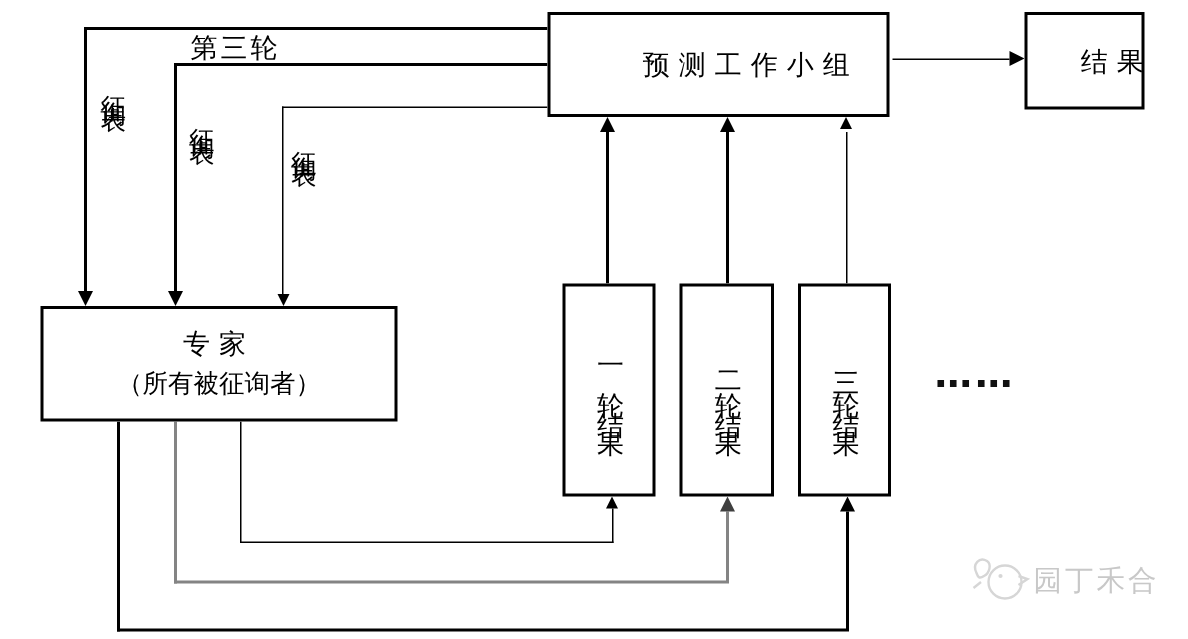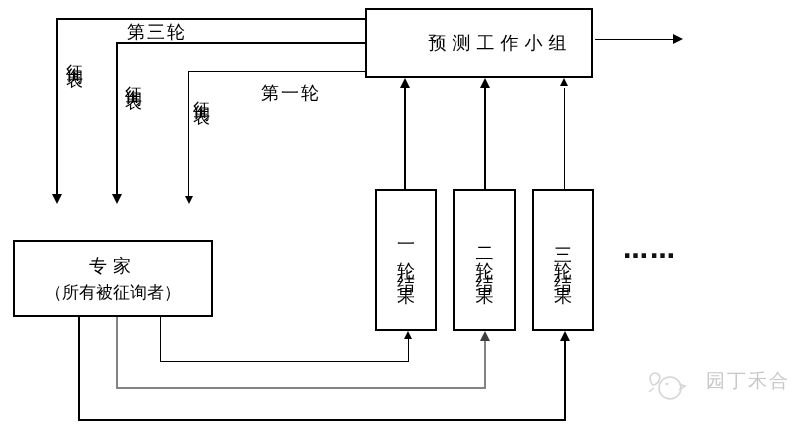--- a/index.html
+++ b/index.html
@@ -27,21 +27,21 @@
   .ln{position:absolute;background:#000;}
   .ln-gray{background:#848484;}
   .arr{position:absolute;width:0;height:0;}
   .arr-down-b{border-left:5px solid transparent;border-right:5px solid transparent;border-top:10px solid #000;}
   .arr-down-s{border-left:4px solid transparent;border-right:4px solid transparent;border-top:8px solid #000;}
   .arr-up-b{border-left:5px solid transparent;border-right:5px solid transparent;border-bottom:10px solid #000;}
   .arr-up-s{border-left:4px solid transparent;border-right:4px solid transparent;border-bottom:8px solid #000;}
   .arr-up-g{border-left:5px solid transparent;border-right:5px solid transparent;border-bottom:10px solid #3f3f3f;}
   .arr-right{border-top:5px solid transparent;border-bottom:5px solid transparent;border-left:10px solid #000;}
   .ellipsis{position:absolute;font-size:25px;font-weight:bold;letter-spacing:2px;line-height:28px;color:#111;}
-  .watermark{position:absolute;display:flex;gap:17px;}
+  .watermark{position:absolute;display:flex;align-items:center;gap:0;}
   .wm-text{font-size:19px;letter-spacing:2px;color:#c8c8c8;white-space:nowrap;}
 </style>
 </head>
 <body>
 
 <div class="canvas">
 
   <div class="ln" style="left:57px;top:18px;width:308px;height:2px;"></div>
   <div class="ln" style="left:56px;top:18px;width:2px;height:176px;"></div>
   <div class="arr arr-down-b" style="left:52px;top:194px;"></div>
@@ -76,40 +76,42 @@
 
   <div class="ln" style="left:78px;top:281px;width:2px;height:140px;"></div>
   <div class="ln" style="left:78px;top:419px;width:488px;height:2px;"></div>
   <div class="ln" style="left:564px;top:341px;width:2px;height:79px;"></div>
   <div class="arr arr-up-b" style="left:560px;top:331px;"></div>
 
   <div class="box" style="left:365px;top:8px;width:228px;height:70px;">
     <span class="box-label">预测工作小组</span>
   </div>
 
+  <div class="box" style="left:683px;top:8px;width:80px;height:65px;">
+    <span class="box-label">结果</span>
+  </div>
 
-  <div class="box" style="left:13px;top:204px;width:200px;height:77px;margin-top:36px;">
+  <div class="box" style="left:27px;top:204px;width:238px;height:77px;">
     <div class="experts-inner">
       <span class="experts-title">专家</span>
       <span class="experts-sub">（所有被征询者）</span>
     </div>
   </div>
 
   <div class="box" style="left:375px;top:189px;width:62px;height:142px;">
     <span class="vtext">一轮结果</span>
   </div>
   <div class="box" style="left:453px;top:189px;width:63px;height:142px;">
     <span class="vtext">二轮结果</span>
   </div>
   <div class="box" style="left:532px;top:189px;width:62px;height:142px;">
     <span class="vtext">三轮结果</span>
   </div>
 
   <div class="rlabel" style="left:127px;top:20px;">第三轮</div>
-  <div class="rlabel" style="left:261px;top:81px;">第一轮</div>
 
   <div class="formtext" style="left:66px;top:50px;">征询表</div>
   <div class="formtext" style="left:125px;top:72px;">征询表</div>
   <div class="formtext" style="left:193px;top:87px;">征询表</div>
 
   <div class="ellipsis" style="left:623px;top:236px;">……</div>
 
   <div class="watermark" style="left:645px;top:368px;">
     <svg width="44" height="38" viewBox="0 0 44 38">
       <g fill="none" stroke="#d6d6d6" stroke-width="1.6">

